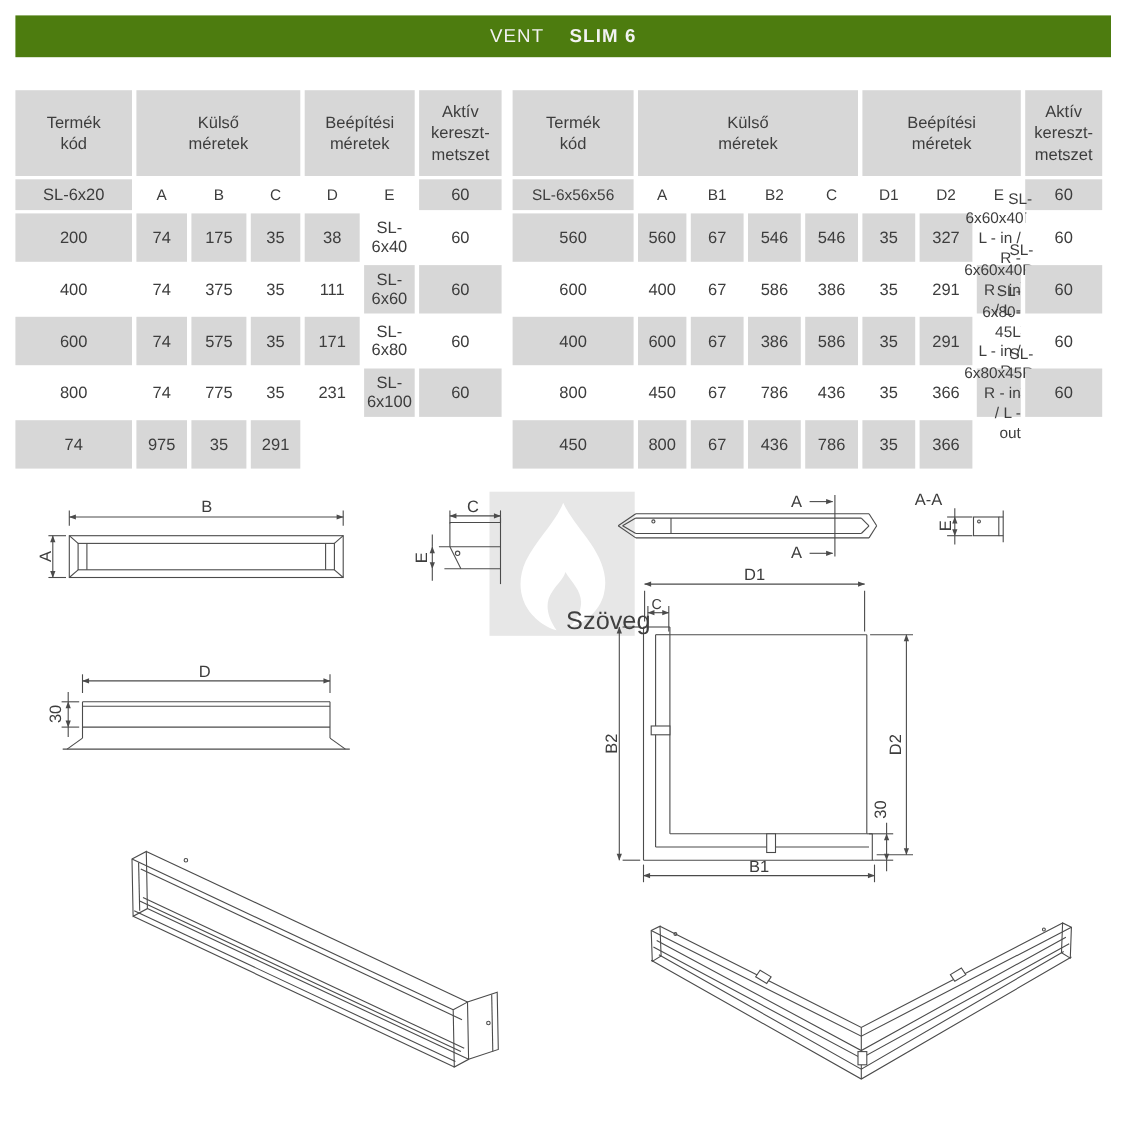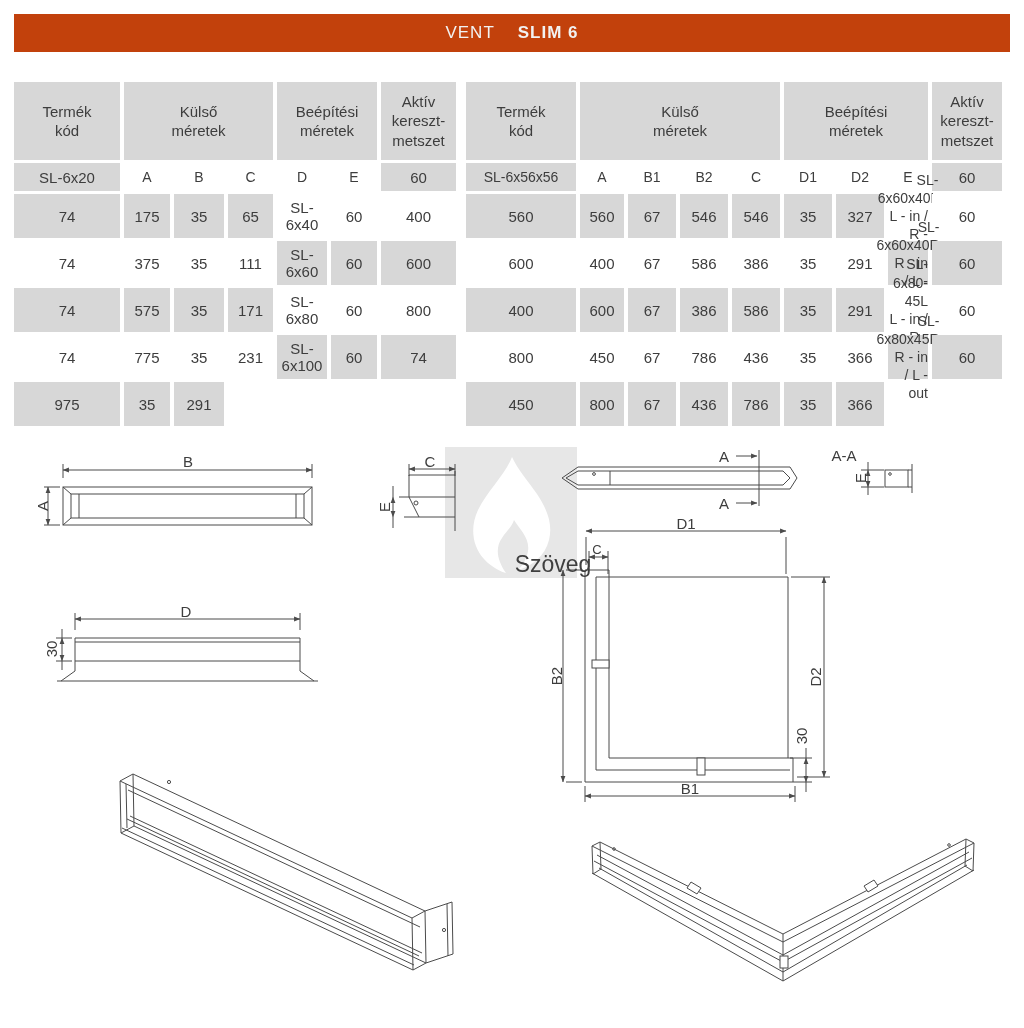--- a/index.html
+++ b/index.html
@@ -1,20 +1,20 @@
 <!DOCTYPE html>
 <html><head>
 <meta charset="utf-8">
 <style>
   * { margin:0; padding:0; box-sizing:border-box; }
   body { background:#fff; font-family:"Liberation Sans", sans-serif; }
   #page { position:relative; width:1024px; height:1028px; background:#fff; overflow:hidden; }
 
   .title-bar { position:absolute; left:14px; top:14px; width:996px; height:38px;
-    background:#c2410c; color:#f2f2f2; display:flex; align-items:center; justify-content:center;
+    background:#4d7c0f; color:#f2f2f2; display:flex; align-items:center; justify-content:center;
     font-size:17px; letter-spacing:1px; }
   .title-bar .bold { font-weight:bold; margin-left:23px; }
 
   .tbl { position:absolute; top:82px; display:grid; row-gap:3px; column-gap:4px; }
   .tbl-left  { left:14px;  grid-template-columns:106px 46px 50px 45px 50px 46px 75px; grid-template-rows:78px 28px repeat(5,44px); }
   .tbl-right { left:466px; grid-template-columns:110px 44px 48px 48px 48px 48px 48px 40px 70px; grid-template-rows:78px 28px repeat(5,44px); }
   .cell { display:flex; align-items:center; justify-content:center; text-align:center;
     font-size:15px; color:#3d3d3d; background:#fff; }
   .cell.g { background:#d7d7d7; }
   .head { white-space:pre-line; line-height:1.3; }
@@ -49,24 +49,25 @@
 kereszt-
 metszet</div>
     <div class="cell sub" style="grid-column:2;grid-row:2">A</div>
     <div class="cell sub" style="grid-column:3;grid-row:2">B</div>
     <div class="cell sub" style="grid-column:4;grid-row:2">C</div>
     <div class="cell sub" style="grid-column:5;grid-row:2">D</div>
     <div class="cell sub" style="grid-column:6;grid-row:2">E</div>
 
     <div class="cell g">SL-6x20</div>
     <div class="cell g">60</div>
+    <div class="cell g">200</div>
     <div class="cell g">74</div>
     <div class="cell g">175</div>
     <div class="cell g">35</div>
-    <div class="cell g">65</div>
+    <div class="cell g">38</div>
 
     <div class="cell">SL-6x40</div>
     <div class="cell">60</div>
     <div class="cell">400</div>
     <div class="cell">74</div>
     <div class="cell">375</div>
     <div class="cell">35</div>
     <div class="cell">111</div>
 
     <div class="cell g">SL-6x60</div>

